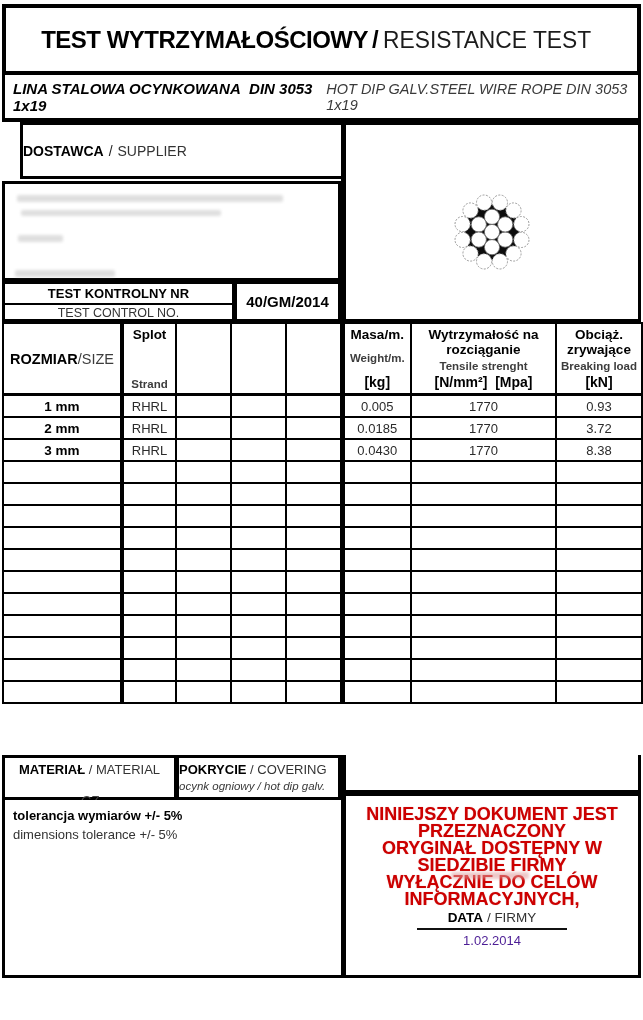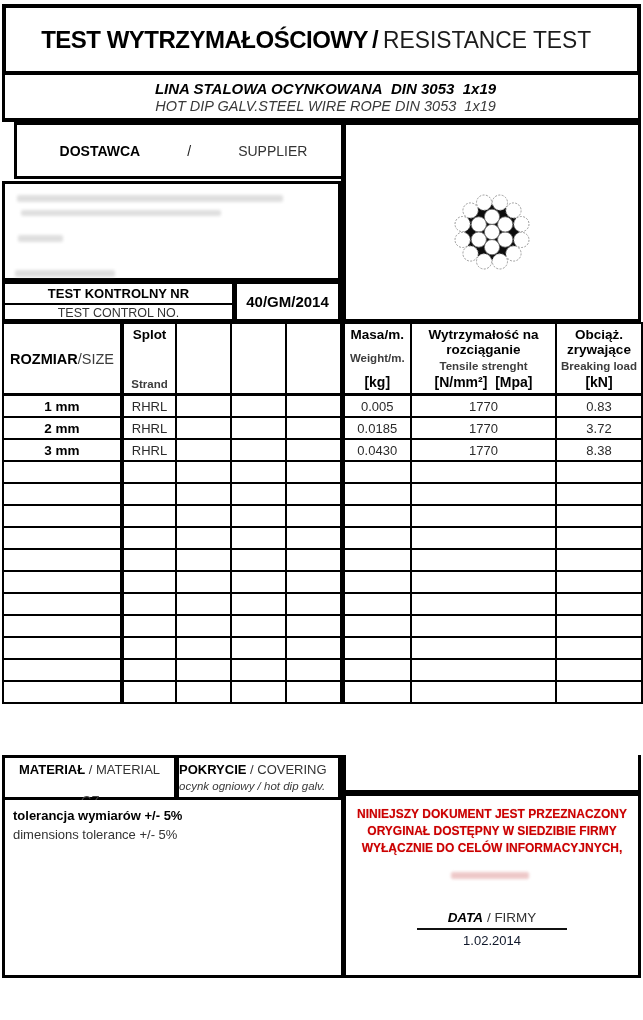--- a/index.html
+++ b/index.html
@@ -9,27 +9,27 @@
 
   
   #title-box{left:2px;top:4px;width:639px;height:71px;border:4px solid #000;
     display:flex;align-items:center;justify-content:center;}
   #title-box .pl{font-weight:bold;font-size:24px;letter-spacing:-0.5px;}
   #title-box .sep{font-size:24px;font-weight:bold;margin:0 4px;}
   #title-box .en{font-size:24px;font-weight:normal;color:#1c1c1c;transform:scaleX(.95);display:inline-block;transform-origin:left;}
 
   
   #subtitle-box{left:2px;top:75px;width:639px;height:47px;border-left:3px solid #000;border-right:3px solid #000;border-bottom:4px solid #000;
-    display:flex;flex-direction:column;align-items:center;justify-content:center;gap:1px;padding-left:8px;}
+    display:flex;flex-direction:row;align-items:center;justify-content:center;gap:1px;padding-left:8px;}
   #subtitle-box .l1{font-style:italic;font-weight:bold;font-size:15px;}
   #subtitle-box .l2{font-style:italic;font-size:14.5px;color:#3a3a3a;}
 
   
-  #dostawca-box{left:14px;top:122px;width:339px;height:57px;border:3px solid #000;
-    display:flex;align-items:center;justify-content:center;gap:42px;}
+  #dostawca-box{left:20px;top:122px;width:339px;height:57px;border:3px solid #000;
+    display:flex;align-items:center;justify-content:flex-start;}
   #dostawca-box .pl{font-weight:bold;font-size:14px;}
   #dostawca-box .sep{font-size:14px;margin:0 5px;color:#222;}
   #dostawca-box .en{font-size:14px;color:#333;}
   #supplier-blank{left:2px;top:181px;width:339px;height:100px;border:3px solid #000;}
   .smudge{position:absolute;background:#b8b8b8;opacity:.45;filter:blur(1.5px);border-radius:2px;}
   .smudge.red{background:#e09c9c;opacity:.55;}
 
   #kontrolny-box{left:2px;top:281px;width:233px;height:41px;border:3px solid #000;}
   #kontrolny-box .r1{height:19px;border-bottom:2px solid #000;display:flex;align-items:center;justify-content:center;
     font-weight:bold;font-size:13px;}
@@ -71,27 +71,27 @@
   #material-box .val{font-style:italic;font-size:14px;color:#444;margin-top:16px;}
   #covering-box .val{font-style:italic;font-size:11.5px;color:#3a3a3a;margin-top:3px;}
   #tolerance-box{left:2px;top:800px;width:339px;height:178px;border-left:3px solid #000;border-bottom:3px solid #000;
     padding:8px 0 0 8px;}
   #tolerance-box .l1{font-weight:bold;font-size:13px;}
   #tolerance-box .l2{font-size:13px;color:#333;margin-top:4px;}
 
   
   #blank-right{left:341px;top:755px;width:300px;height:38px;border-right:3px solid #000;border-left:5px solid #000;border-bottom:3px solid #000;}
   #notice-box{left:341px;top:793px;width:300px;height:185px;border:3px solid #000;border-left:5px solid #000;}
-  #notice-text{margin-top:10px;text-align:center;font-weight:bold;font-size:12px;line-height:17px;
+  #notice-text{margin-top:10px;text-align:center;font-weight:bold;font-size:18px;line-height:17px;
     text-shadow:0 0 1px rgba(180,0,0,.4);}
   #date-block{position:absolute;left:0;right:0;top:112px;text-align:center;}
   #date-label{display:inline-block;width:150px;border-bottom:2px solid #111;padding-bottom:3px;font-size:13.5px;}
-  #date-label .pl{font-weight:bold;font-style:italic;}
+  #date-label .pl{font-weight:bold;}
   #date-label .en{color:#333;}
-  #date-value{margin-top:3px;font-size:13px;color:#0f172a;}
+  #date-value{margin-top:3px;font-size:13px;color:#4c1d95;}
 </style>
 </head>
 <body>
 
 <div id="page">
 
   <div id="title-box" class="box">
     <span class="pl">TEST WYTRZYMAŁOŚCIOWY</span>
     <span class="sep">/</span>
     <span class="en">RESISTANCE TEST</span>
@@ -206,21 +206,21 @@
         </th>
       </tr>
     <tr class="drow">
           <td class="col-size tr3">1 mm</td>
           <td class="col-strand">RHRL</td>
           <td class="col-empty"></td>
           <td class="col-empty"></td>
           <td class="col-empty"></td>
           <td class="col-mass tl">0.005</td>
           <td class="col-tensile">1770</td>
-          <td class="col-breaking">0.83</td>
+          <td class="col-breaking">0.93</td>
         </tr>
         <tr class="drow">
           <td class="col-size tr3">2 mm</td>
           <td class="col-strand">RHRL</td>
           <td class="col-empty"></td>
           <td class="col-empty"></td>
           <td class="col-empty"></td>
           <td class="col-mass tl">0.0185</td>
           <td class="col-tensile">1770</td>
           <td class="col-breaking">3.72</td>

